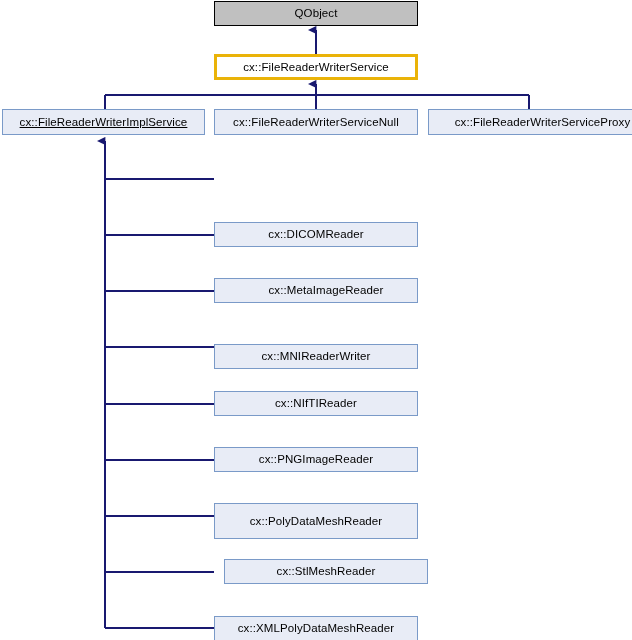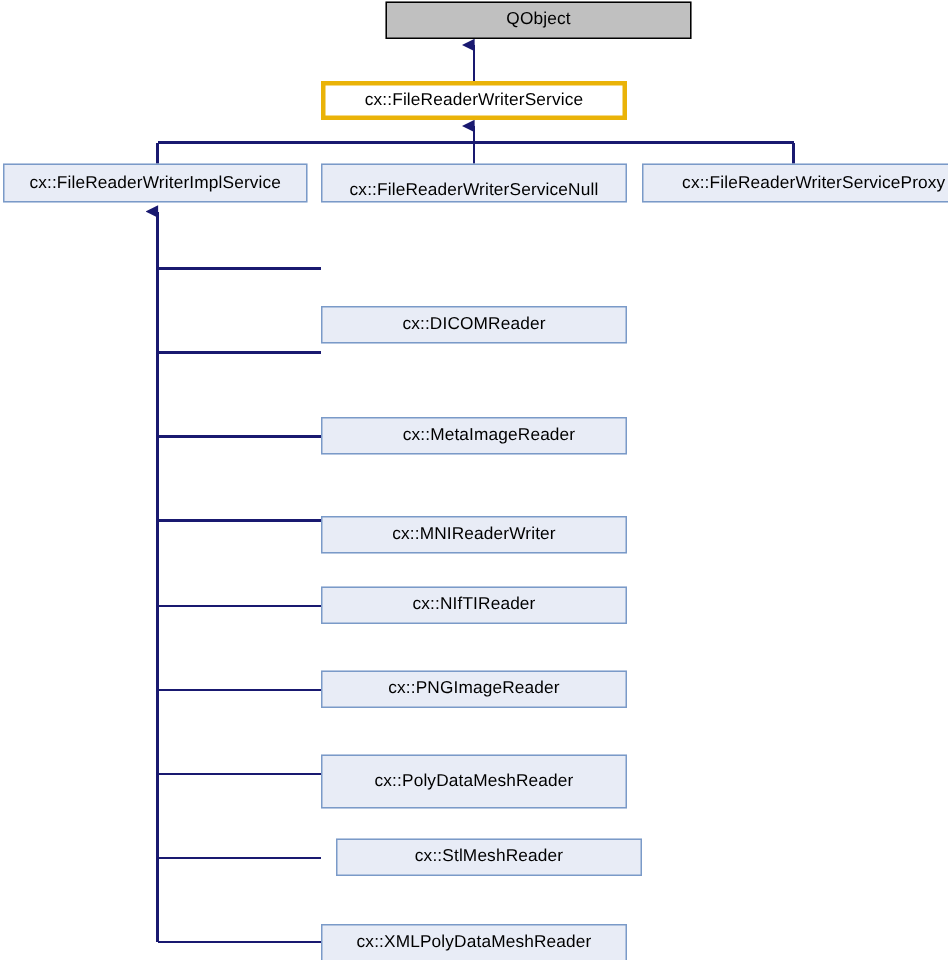--- a/index.html
+++ b/index.html
@@ -85,36 +85,36 @@
       <line x1="105" y1="291" x2="214" y2="291"></line>
       <line x1="105" y1="347" x2="214" y2="347"></line>
       <line x1="105" y1="404" x2="214" y2="404"></line>
       <line x1="105" y1="460" x2="214" y2="460"></line>
       <line x1="105" y1="516" x2="214" y2="516"></line>
       <line x1="105" y1="572" x2="214" y2="572"></line>
       <line x1="105" y1="628" x2="214" y2="628"></line>
     </g>
   </svg>
 
-  <div class="node root" id="node-qobject" style="left: 214px; top: 1px; width: 204px; height: 25px; margin-left: 43px;">
+  <div class="node root" id="node-qobject" style="left: 214px; top: 1px; width: 204px; height: 25px;">
     <span class="node-label">QObject</span>
   </div>
   <div class="node base" id="node-service" style="left: 214px; top: 54px; width: 204px; height: 26px;">
     <span class="node-label">cx::FileReaderWriterService</span>
   </div>
-  <div class="node derived" id="node-impl" style="left: 2px; top: 109px; width: 203px; height: 26px;">
+  <div class="node derived" id="node-impl" style="left: 2px; top: 109px; width: 203px; height: 26px; text-decoration: underline;">
     <span class="node-label">cx::FileReaderWriterImplService</span>
   </div>
-  <div class="node derived" id="node-null" style="left: 214px; top: 109px; width: 204px; height: 26px; align-items: flex-end;">
+  <div class="node derived" id="node-null" style="left: 214px; top: 109px; width: 204px; height: 26px;">
     <span class="node-label">cx::FileReaderWriterServiceNull</span>
   </div>
   <div class="node derived" id="node-proxy" style="left: 428px; top: 109px; width: 229px; height: 26px;">
     <span class="node-label">cx::FileReaderWriterServiceProxy</span>
   </div>
-  <div class="node derived" id="node-dicom" style="left: 214px; top: 204px; width: 204px; height: 25px;">
+  <div class="node derived" id="node-dicom" style="left: 214px; top: 222px; width: 204px; height: 25px;">
     <span class="node-label">cx::DICOMReader</span>
   </div>
   <div class="node derived" id="node-metaimage" style="left: 214px; top: 278px; width: 204px; height: 25px; padding-left: 20px;">
     <span class="node-label">cx::MetaImageReader</span>
   </div>
   <div class="node derived" id="node-mni" style="left: 214px; top: 344px; width: 204px; height: 25px;">
     <span class="node-label">cx::MNIReaderWriter</span>
   </div>
   <div class="node derived" id="node-nifti" style="left: 214px; top: 391px; width: 204px; height: 25px;">
     <span class="node-label">cx::NIfTIReader</span>

